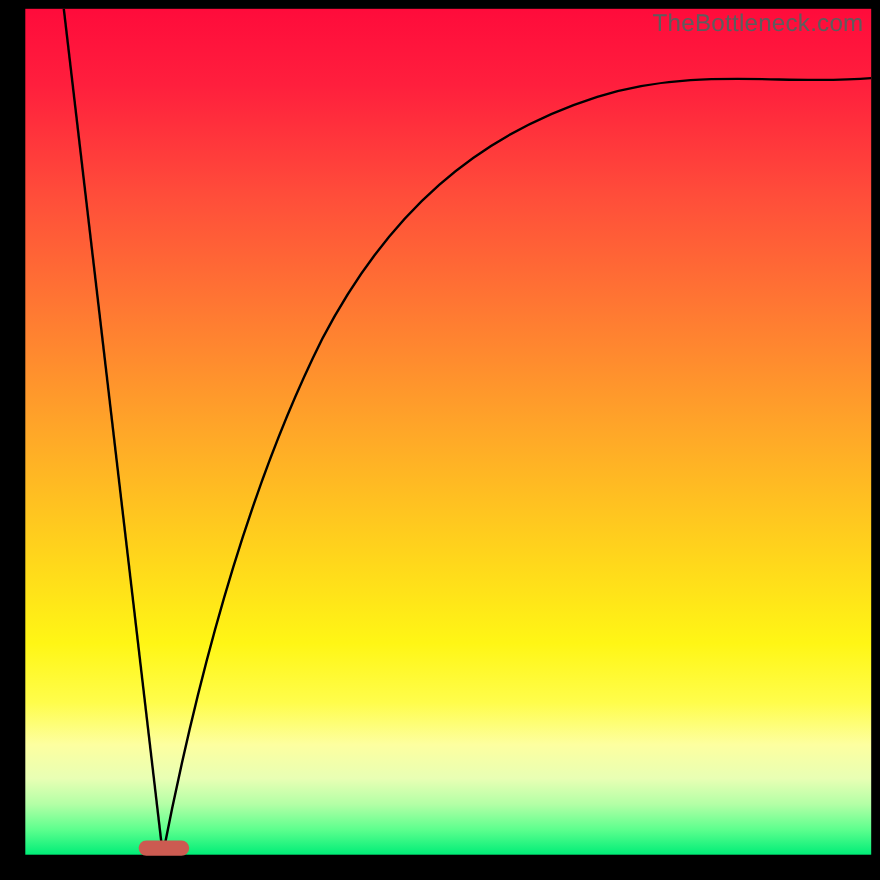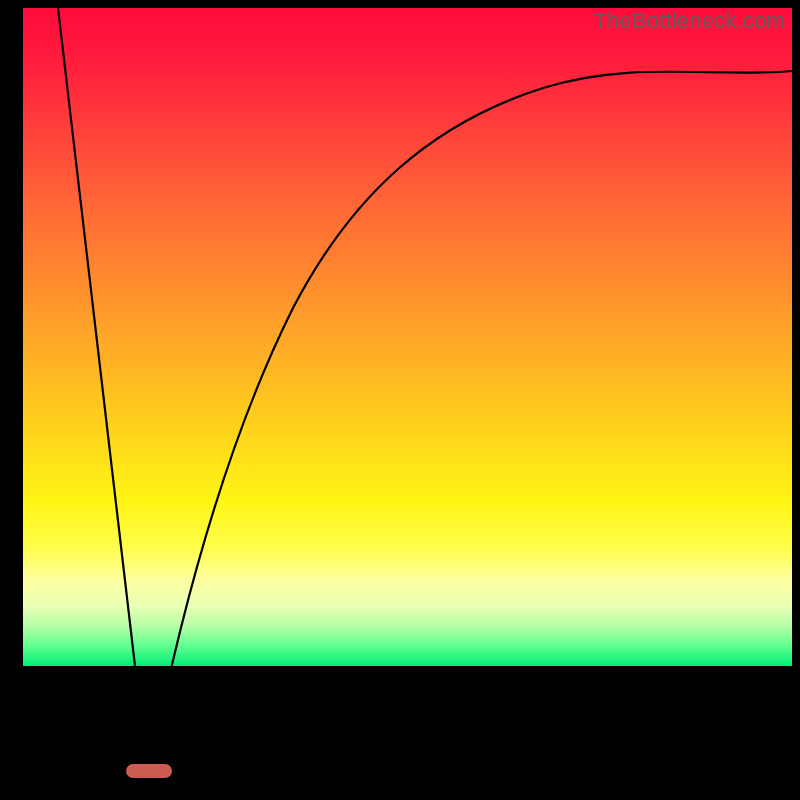--- a/index.html
+++ b/index.html
@@ -15,21 +15,21 @@
     position: relative;
     width: 800px;
     height: 800px;
     background: #000;
   }
   .plot {
     position: absolute;
     left: 23px;
     top: 8px;
     width: 769px;
-    height: 658px;
+    height: 769px;
     background: linear-gradient(to bottom,
       #ff0b3b 0%,
       #ff1f3d 9%,
       #ff4d3a 22%,
       #ff7a32 36%,
       #ffa728 50%,
       #ffd31c 64%,
       #fff615 75%,
       #fffd4b 82%,
       #fdffa0 87%,

